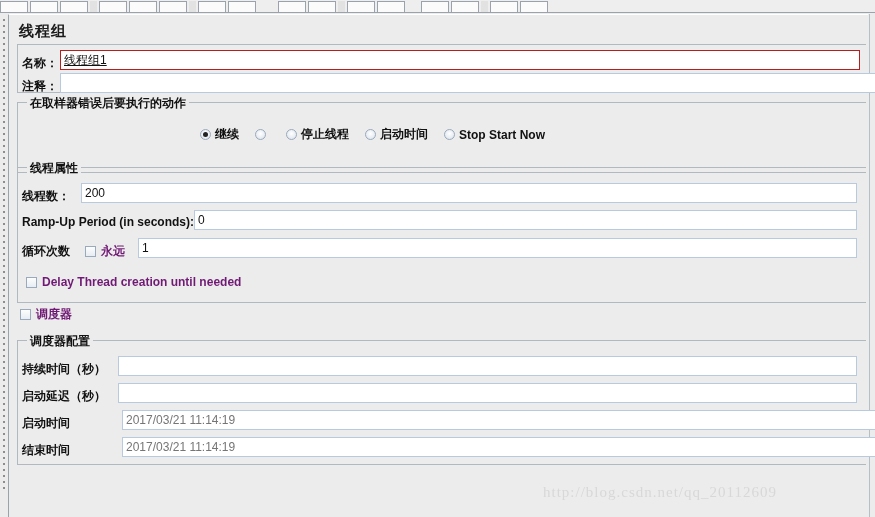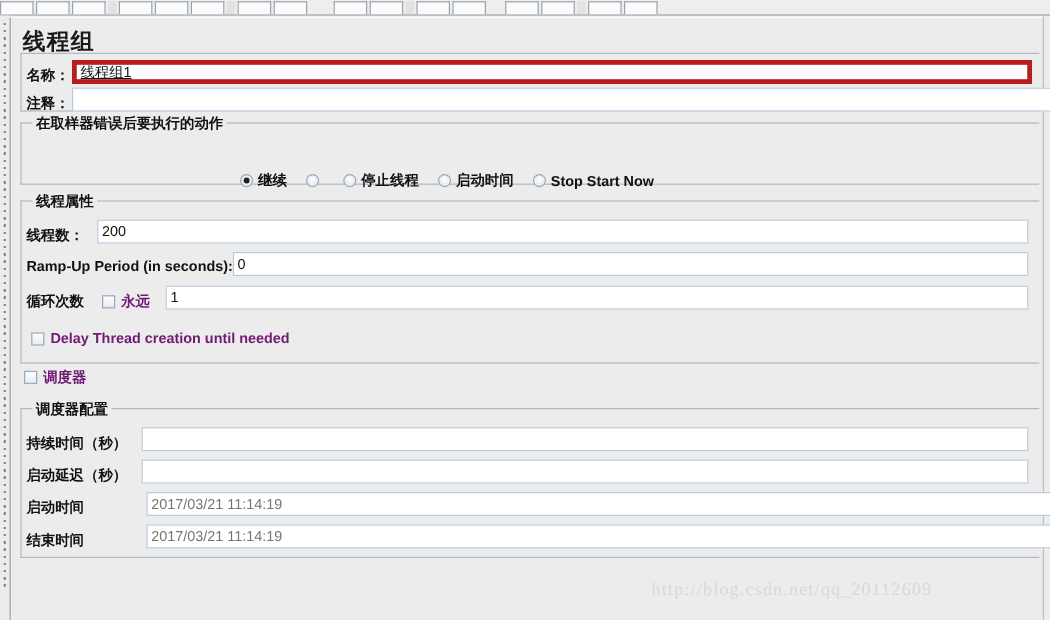--- a/index.html
+++ b/index.html
@@ -81,42 +81,42 @@
     width: 6px; height: 503px;
     background: #ececec;
     border-left: 1px solid #b6bec6;
     box-sizing: border-box;
   }
 
   
   #page-title {
     position: absolute;
     left: 19px; top: 22px;
-    font-size: 19px;
+    font-size: 15px;
     font-weight: bold;
     color: #1a1a1a;
     letter-spacing: 1px;
   }
 
   
   .tfield {
     position: absolute;
     background: #ffffff;
     border: 1px solid #b9cade;
     box-sizing: border-box;
     font-family: "Liberation Sans", "DejaVu Sans", sans-serif;
     font-size: 12px;
     color: #111;
     padding: 0 3px;
     line-height: 18px;
     height: 20px;
     outline: none;
   }
   .tfield.focused {
-    border: 4px solid #b91c1c;
+    border: 1px solid #b91c1c;
     text-decoration: underline;
   }
   .tfield.placeholder {
     color: #6d28d9;
     margin-left: 44px;
   }
 
   .flabel {
     position: absolute;
     font-size: 12px;
@@ -263,25 +263,25 @@
 <div id="page-title">线程组</div>
 
 <div id="name-comment-box"></div>
 
 <div class="flabel" style="left:22px; top:55px;">名称：</div>
 <input class="tfield focused" style="left: 60px; top: 50px; width: 800px;" value="线程组1">
 
 <div class="flabel" style="left:22px; top:78px;">注释：</div>
 <input class="tfield" style="left: 60px; top: 73px; width: 815px; border-right: none;" value="">
 
-<div class="groupbox" style="left:17px; top:102px; width:849px; height:52px;">
+<div class="groupbox" style="left:17px; top:102px; width:849px; height:71px;">
   <div class="group-title">在取样器错误后要执行的动作</div>
 </div>
 
-<div class="radio-row" style="left:200px; top:126px;margin-top:16px;">
+<div class="radio-row" style="left:200px; top:126px;">
 
   <div class="radio-item">
     <span class="radio-dot checked"></span>
     <span class="radio-label">继续</span>
   </div>
 
   <div class="radio-item">
     <span class="radio-dot"></span>
   </div>
 

